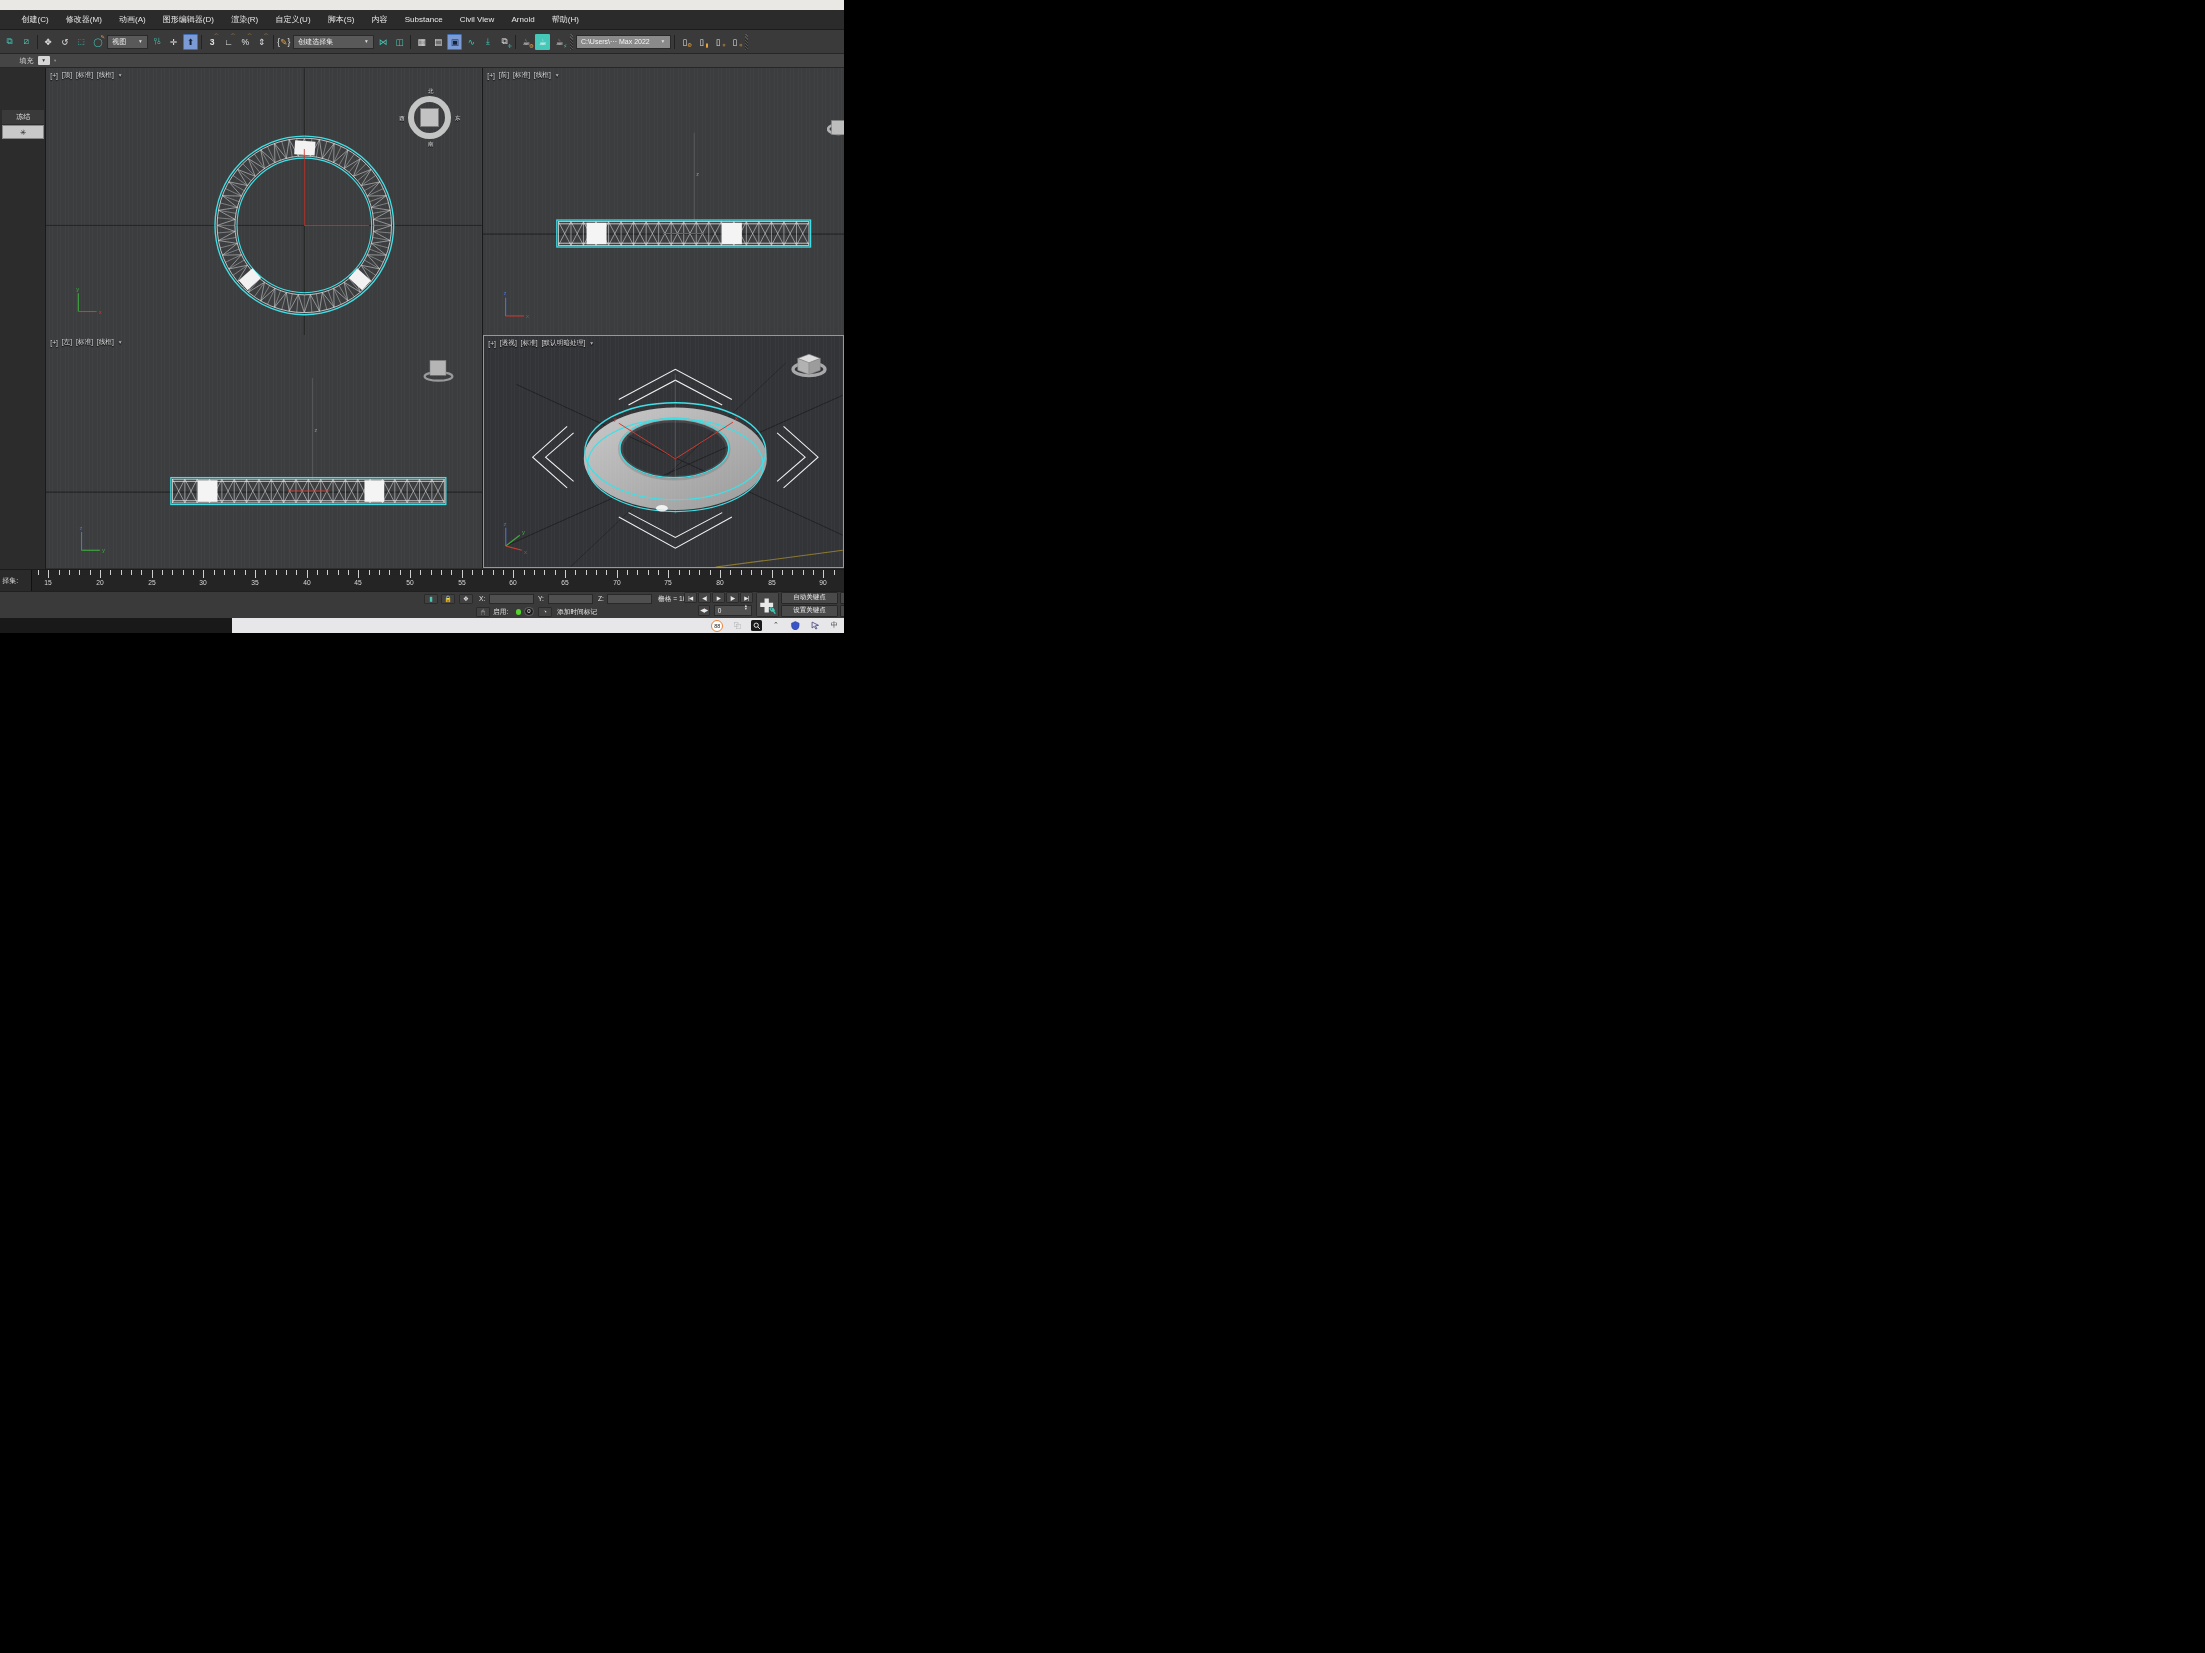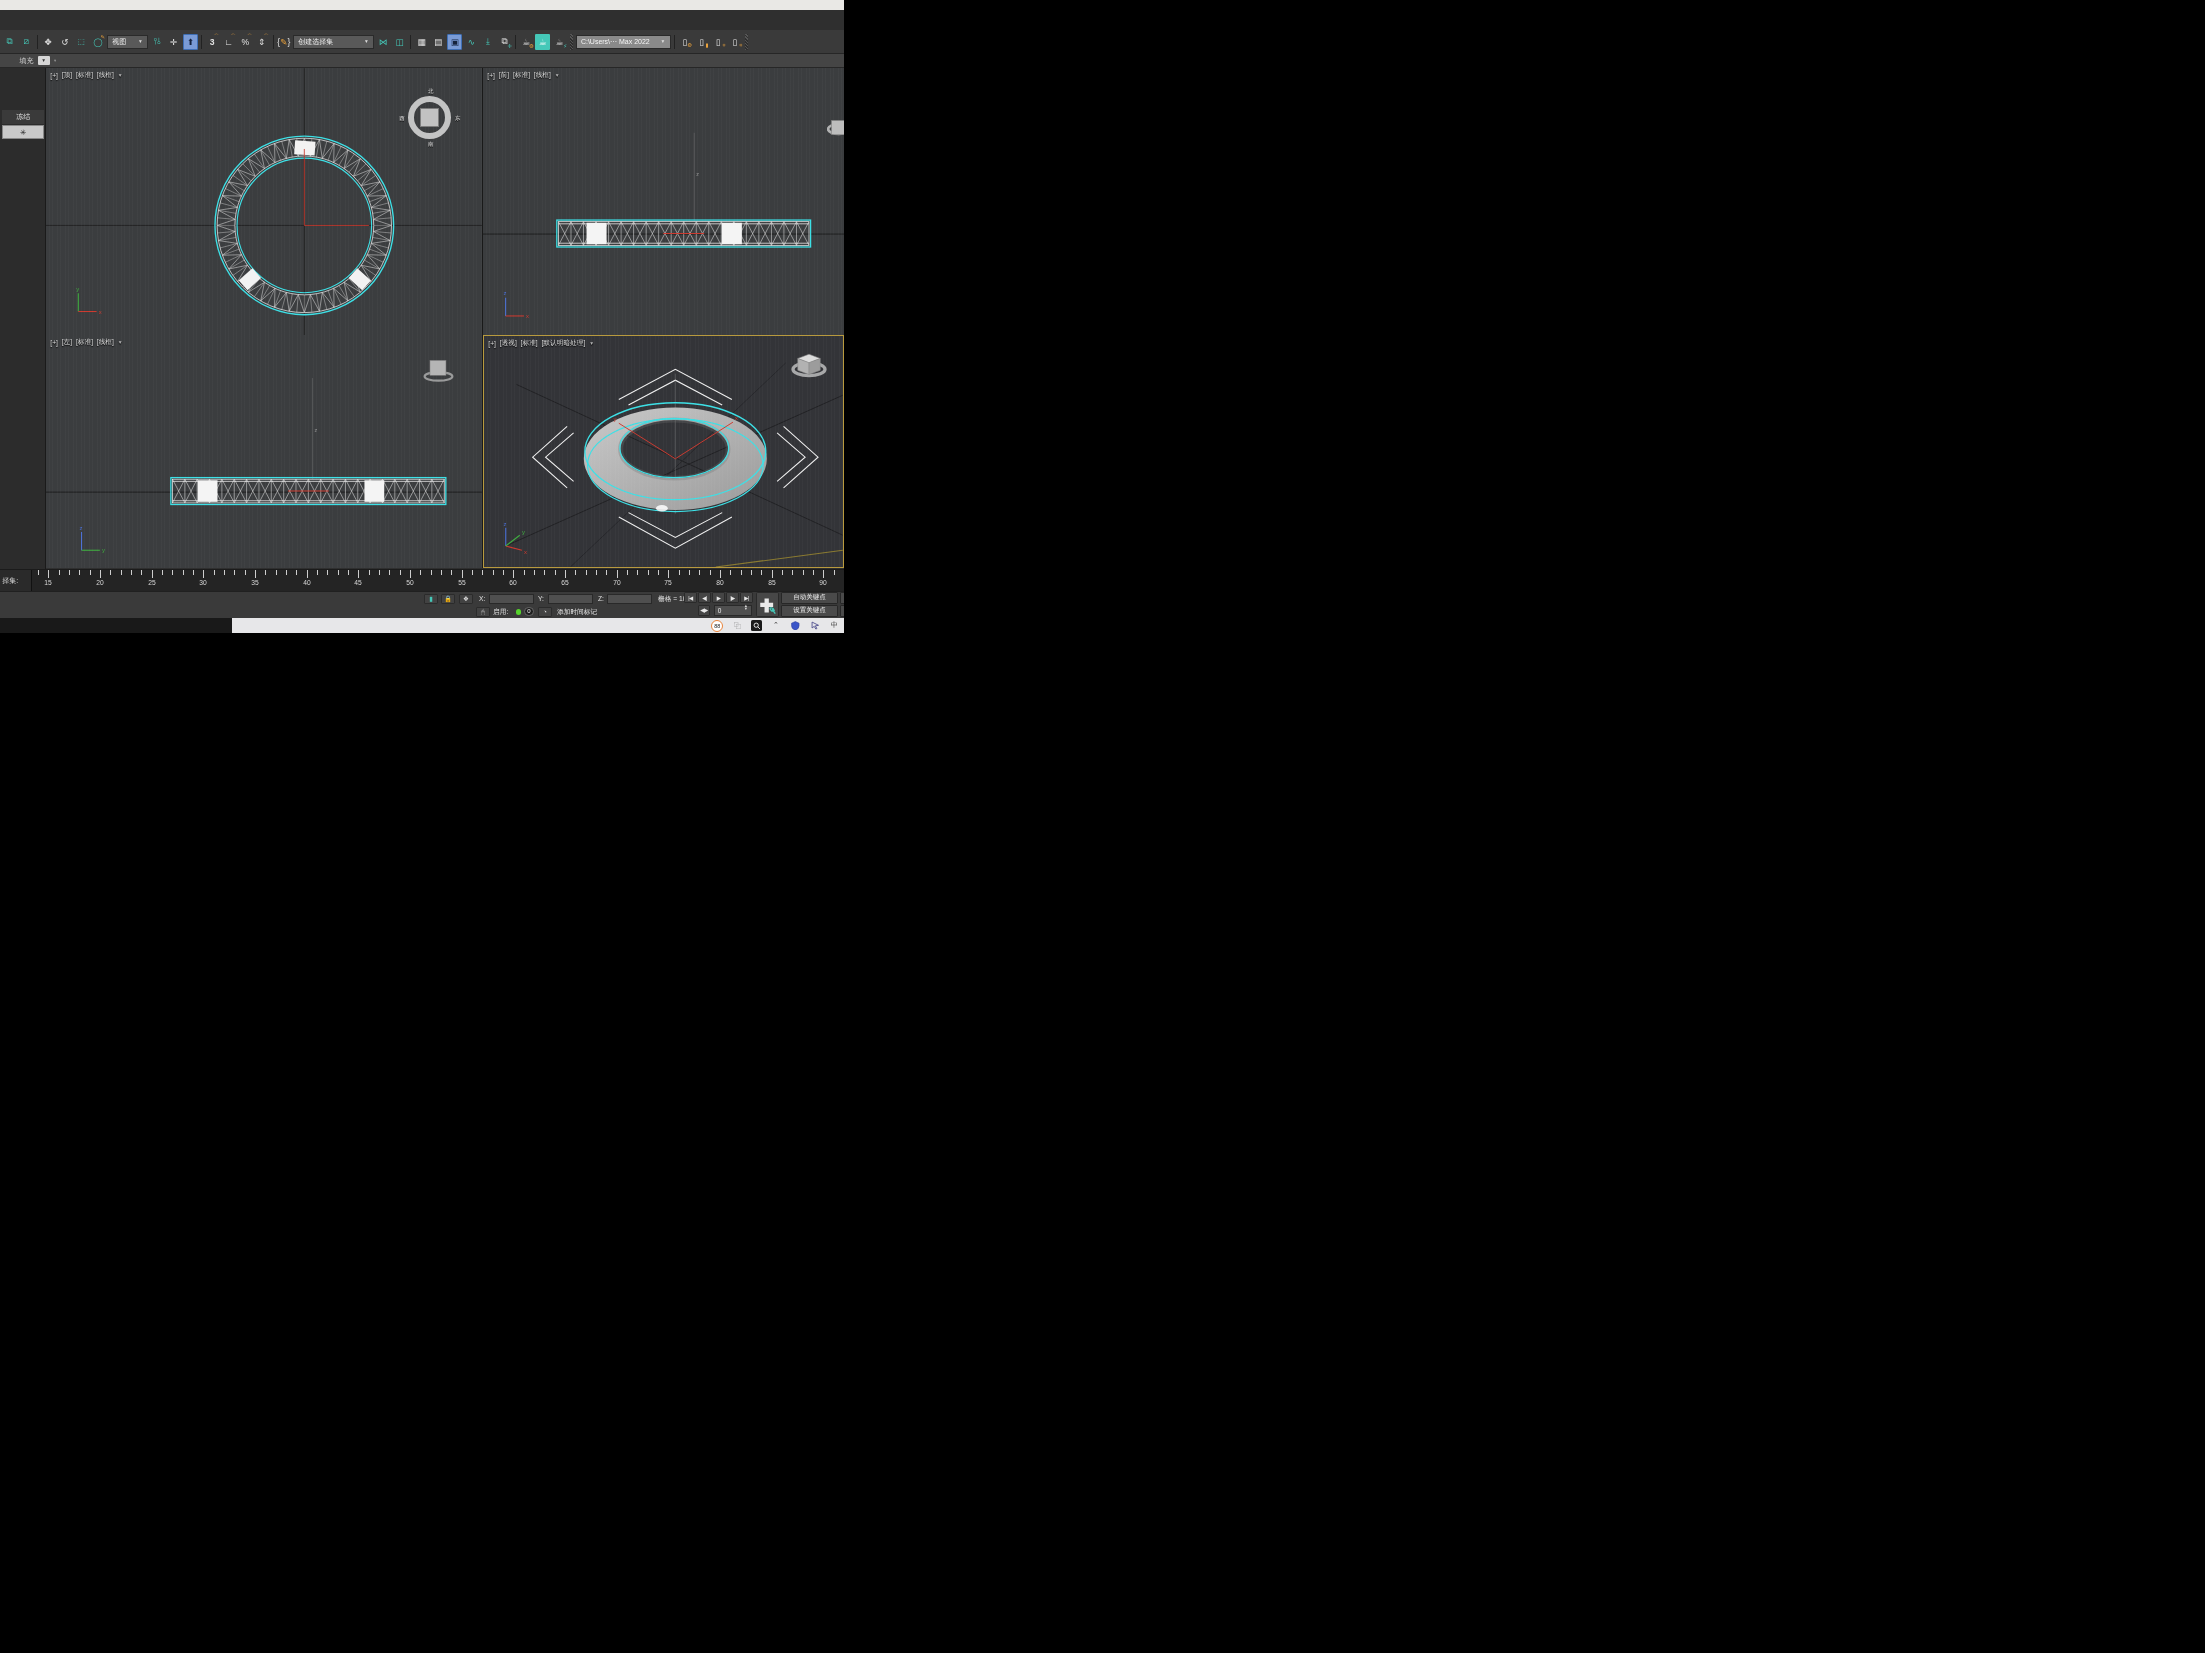--- a/index.html
+++ b/index.html
@@ -77,20 +77,34 @@
   .searchtile{width:10.8px;height:10.8px;background:#1a1a1a;border-radius:1.6px;display:flex;align-items:center;justify-content:center;}
   svg{position:absolute;left:0;top:0;}
   svg text{font-family:"Liberation Sans","DejaVu Sans",sans-serif;}
 </style>
 </head>
 <body>
 
 <div class="stage">
   <div class="wall"></div>
 
+  <div class="menubar">
+    <div class="mi">创建(C)</div>
+    <div class="mi">修改器(M)</div>
+    <div class="mi">动画(A)</div>
+    <div class="mi">图形编辑器(D)</div>
+    <div class="mi">渲染(R)</div>
+    <div class="mi">自定义(U)</div>
+    <div class="mi">脚本(S)</div>
+    <div class="mi">内容</div>
+    <div class="mi">Substance</div>
+    <div class="mi">Civil View</div>
+    <div class="mi">Arnold</div>
+    <div class="mi">帮助(H)</div>
+  </div>
 
   <div class="toolbar">
     <div class="tl teal">⧉</div>
     <div class="tl teal">⧄</div>
     <div class="sep"></div>
     <div class="tl">✥</div>
     <div class="tl">↺</div>
     <div class="tl teal" style="font-size:7.5px;">⬚</div>
     <div class="tl">
         <span class="teal">◯</span>

